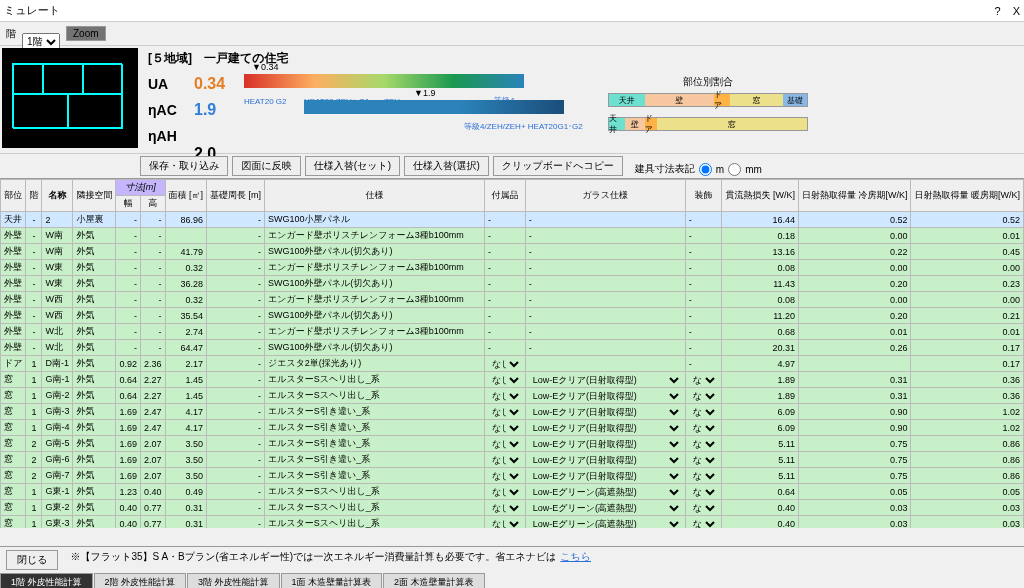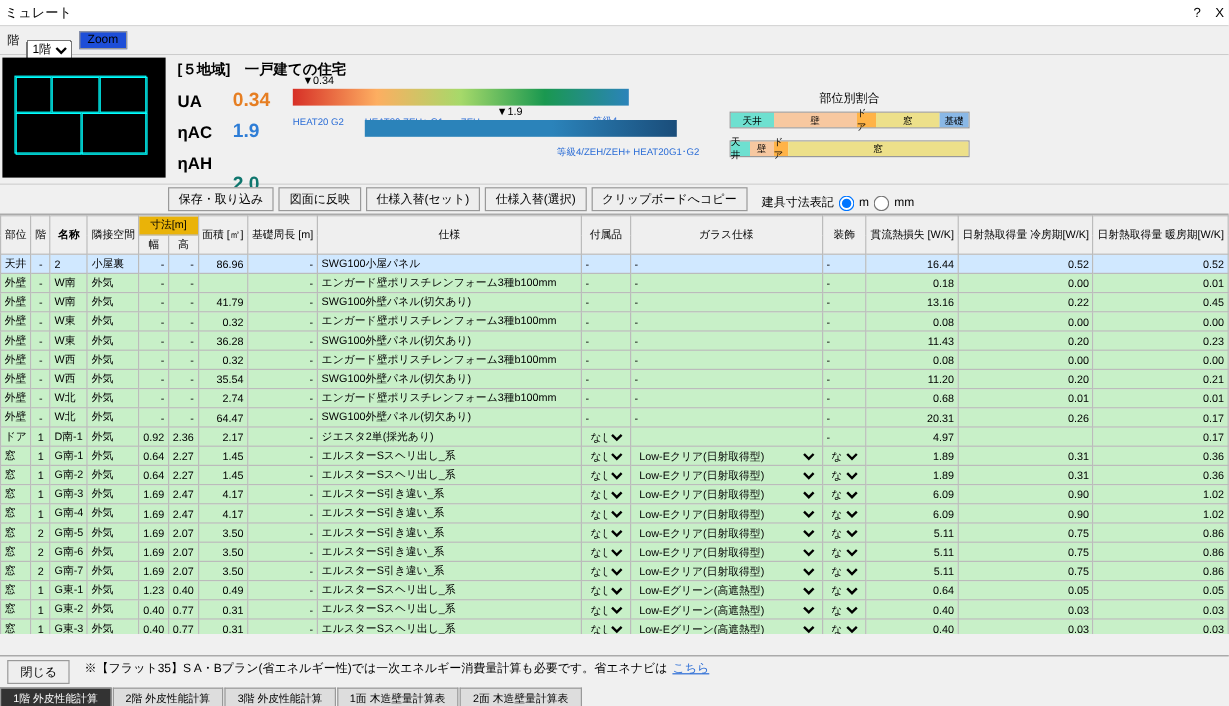--- a/index.html
+++ b/index.html
@@ -2,33 +2,33 @@
 <html><head>
 <meta charset="utf-8">
 <style>
 * { box-sizing: border-box; margin: 0; padding: 0; }
 body { font-family: "MS Gothic", "Meiryo", sans-serif; font-size: 10px; background: #f0f0f0; width: 1024px; height: 588px; overflow: hidden; }
 .titlebar { height: 22px; background: #fff; border-bottom: 1px solid #ccc; display: flex; align-items: center; padding: 0 4px; justify-content: space-between; }
 .titlebar .title-left { font-size: 11px; }
 .titlebar .title-right { font-size: 11px; display: flex; gap: 12px; }
 .toolbar { height: 24px; background: #f0f0f0; border-bottom: 1px solid #ccc; display: flex; align-items: center; padding: 0 6px; gap: 6px; }
 .toolbar select { font-size: 10px; height: 18px; margin-top: 16px; }
-.toolbar .zoom-btn { font-size: 10px; padding: 1px 6px; background: #1d4ed8; border: 1px solid #999; cursor: pointer; }
+.toolbar .zoom-btn { font-size: 10px; padding: 1px 6px; background: #737373; border: 1px solid #999; cursor: pointer; }
 .header-area { display: flex; background: #f0f0f0; border-bottom: 1px solid #ccc; }
 .floorplan { width: 136px; height: 100px; background: #000; margin: 2px; position: relative; }
 .floorplan-inner { position: absolute; top: 15px; left: 10px; width: 110px; height: 65px; border: 1px solid #0ff; }
 .floorplan-room { position: absolute; border: 1px solid #0ff; }
 .metrics { display: flex; flex-direction: column; padding: 4px 8px; gap: 2px; min-width: 680px; }
 .metrics-title { font-size: 12px; font-weight: bold; margin-bottom: 2px; }
 .metric-row { display: flex; align-items: center; height: 26px; gap: 8px; }
 .metric-label { font-size: 14px; font-weight: bold; width: 38px; }
 .metric-value { font-size: 16px; font-weight: bold; width: 42px; }
 .metric-value.orange { color: #e67e22; }
 .metric-value.blue { color: #2e7dd6; }
-.metric-value.green { color: #0f766e; margin-top: 36px; }
+.metric-value.green { color: #000000; margin-top: 36px; }
 .bar-container { flex: 1; position: relative; height: 20px; text-align: right; }
 .bar { height: 14px; width: 280px; position: relative; }
 .bar.gradient1 { background: linear-gradient(90deg, #d73027, #fdae61, #a6d96a, #1a9850, #2b83ba); }
 .bar.gradient2 { background: linear-gradient(90deg, #2b83ba 0%, #2b83ba 60%, #1a4d7a 100%); margin-left: 60px; width: 260px; }
 .bar-marker { position: absolute; top: -12px; font-size: 9px; color: #000; }
 .bar-tick { position: absolute; bottom: -12px; font-size: 8px; color: #2b6dd6; }
 .stacked-bar { width: 200px; height: 14px; display: flex; border: 1px solid #999; }
 .seg { height: 100%; display: flex; align-items: center; justify-content: center; font-size: 8px; }
 .seg.teal { background: #6ee0d0; }
 .seg.peach { background: #f7c8a0; }
@@ -37,21 +37,21 @@
 .seg.blue { background: #8ab8e6; }
 .ratio-col { padding: 4px; display: flex; flex-direction: column; gap: 4px; }
 .ratio-title { font-size: 10px; text-align: center; }
 .action-row { display: flex; gap: 4px; padding: 2px 140px; align-items: flex-end; background: #f0f0f0; }
 .action-btn { font-size: 10px; padding: 2px 8px; background: #eee; border: 1px solid #999; cursor: pointer; }
 .radio-group { font-size: 10px; display: flex; align-items: center; gap: 4px; margin-left: 8px; }
 .table-container { overflow: auto; height: 350px; background: #fff; border-top: 1px solid #999; }
 table { border-collapse: collapse; width: 100%; font-size: 9px; }
 th, td { border: 1px solid #bbb; padding: 1px 3px; white-space: nowrap; text-align: center; height: 13px; }
 th { background: #efefef; font-weight: normal; }
-th.group { background: #eab308; }
+th.group { background: #c4b5fd; font-style: italic; }
 td.left { text-align: left; }
 td.right { text-align: right; }
 tr.hl td { background: #c8f0c8; }
 tr.blue-hl td { background: #d0e8ff; }
 .bottom-bar { position: absolute; bottom: 0; left: 0; right: 0; height: 42px; background: #f0f0f0; border-top: 1px solid #999; }
 .bottom-note { padding: 3px 6px; font-size: 10px; display: flex; align-items: flex-start; gap: 4px; }
 .bottom-note a { color: #2b6dd6; text-decoration: underline; }
 .bottom-tabs { display: flex; height: 18px; }
 .tab { padding: 2px 10px; font-size: 9px; background: #ddd; border: 1px solid #999; border-bottom: none; margin-right: 1px; cursor: pointer; }
 .tab.active { background: #333; color: #fff; }

